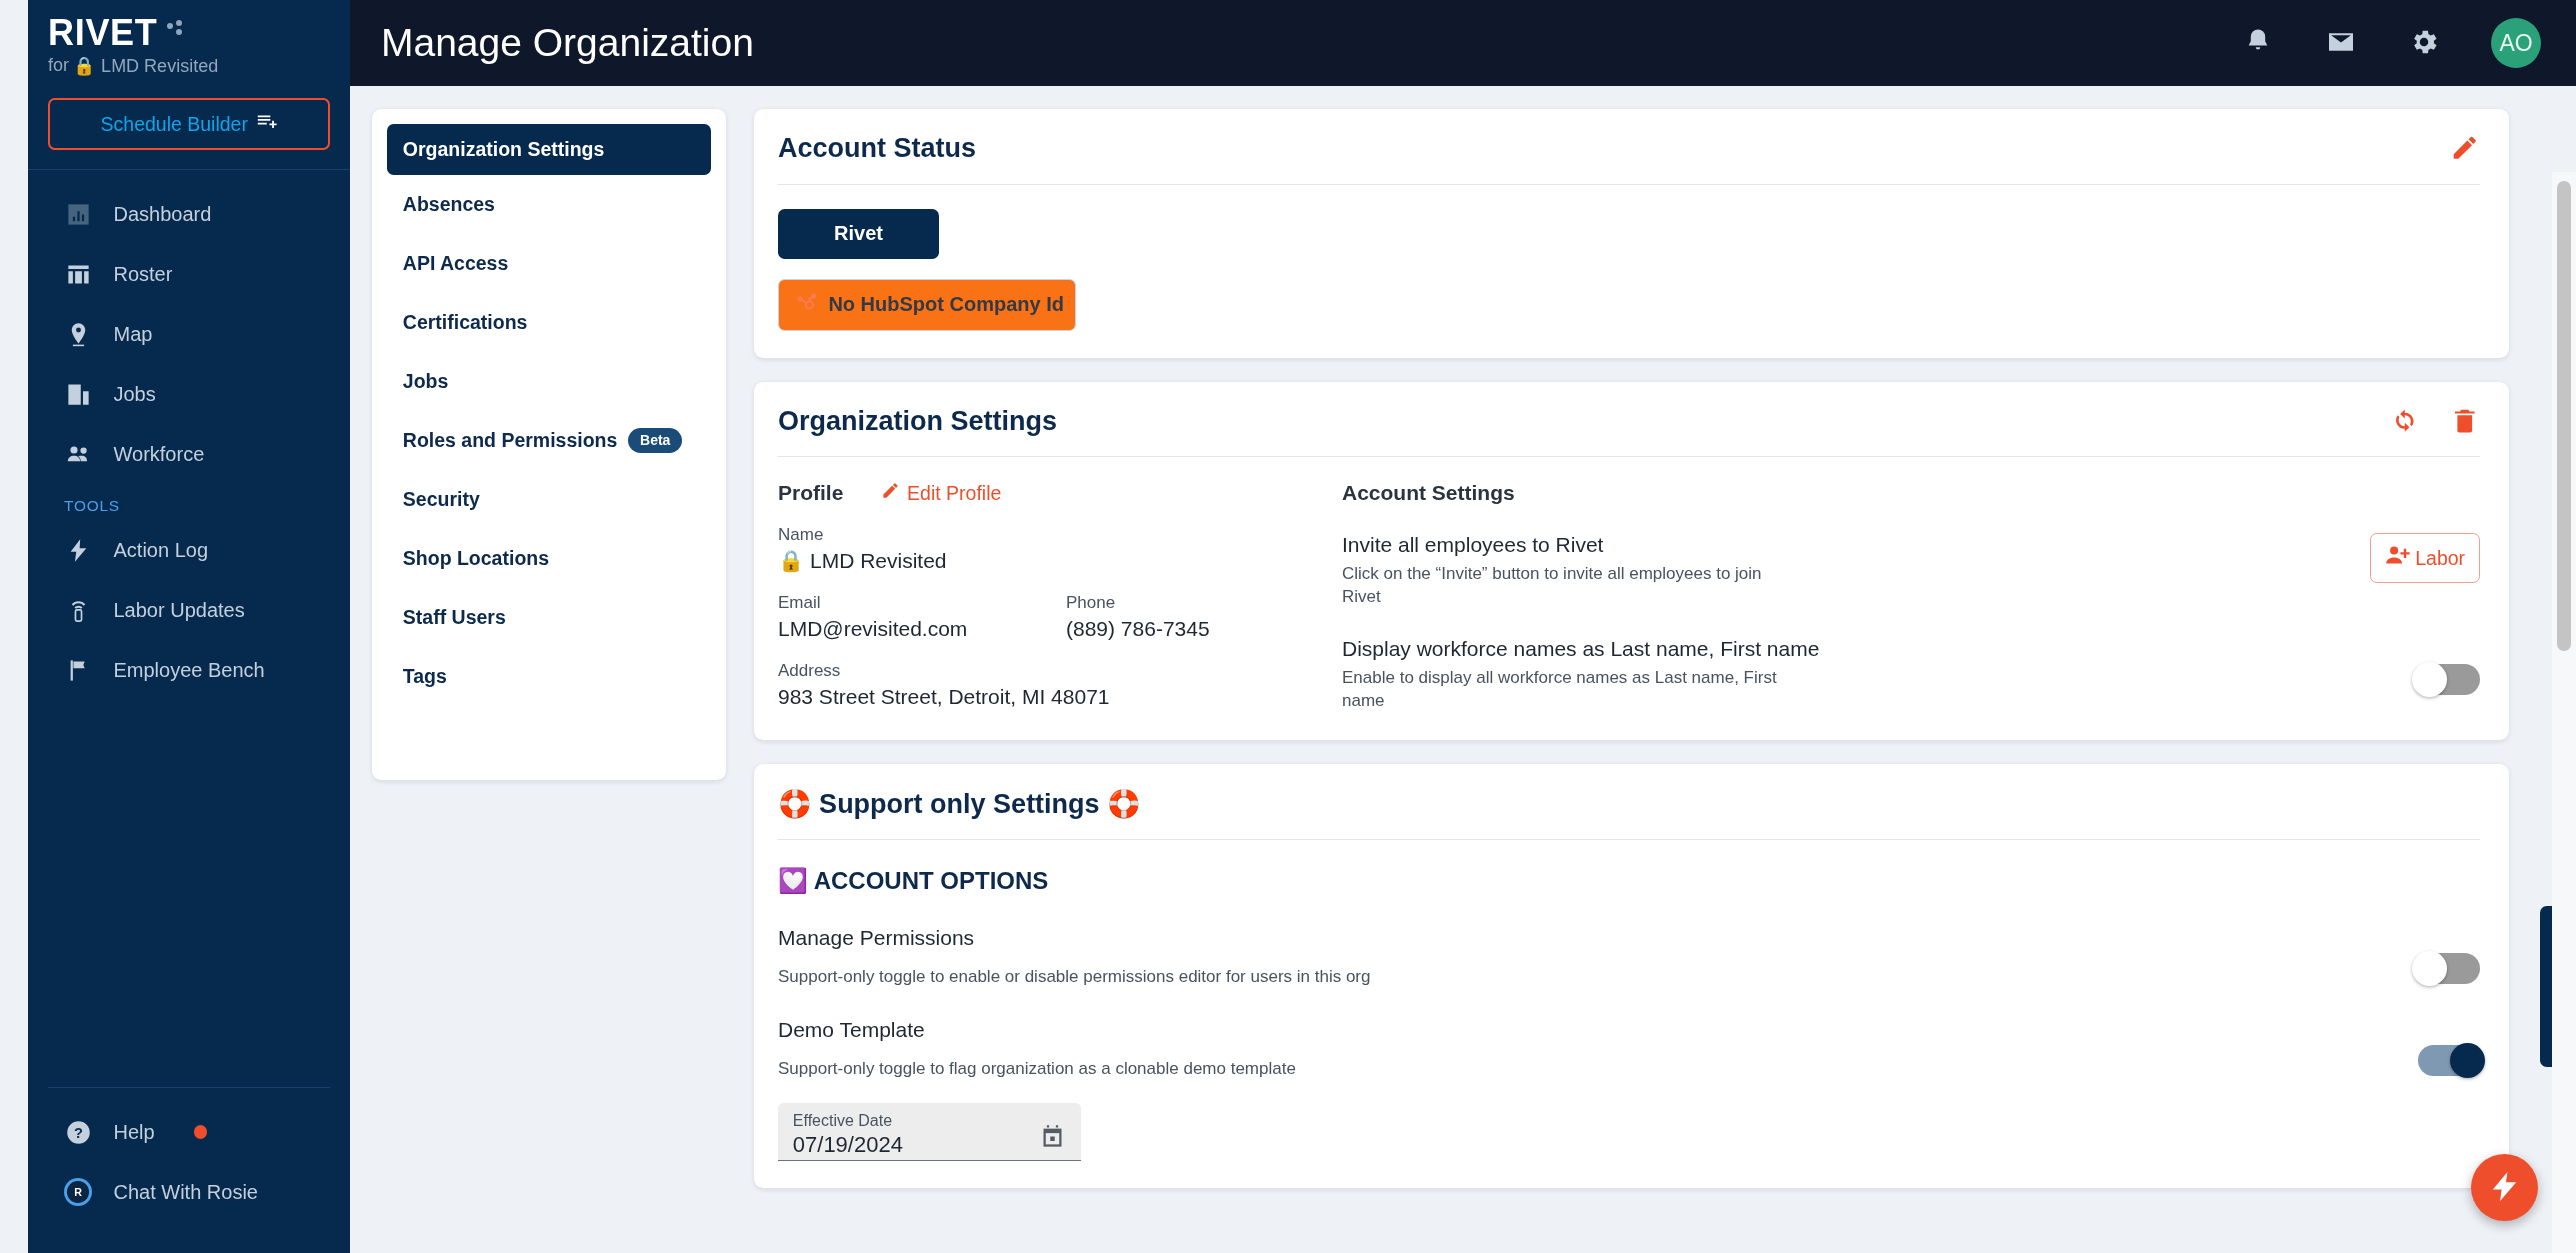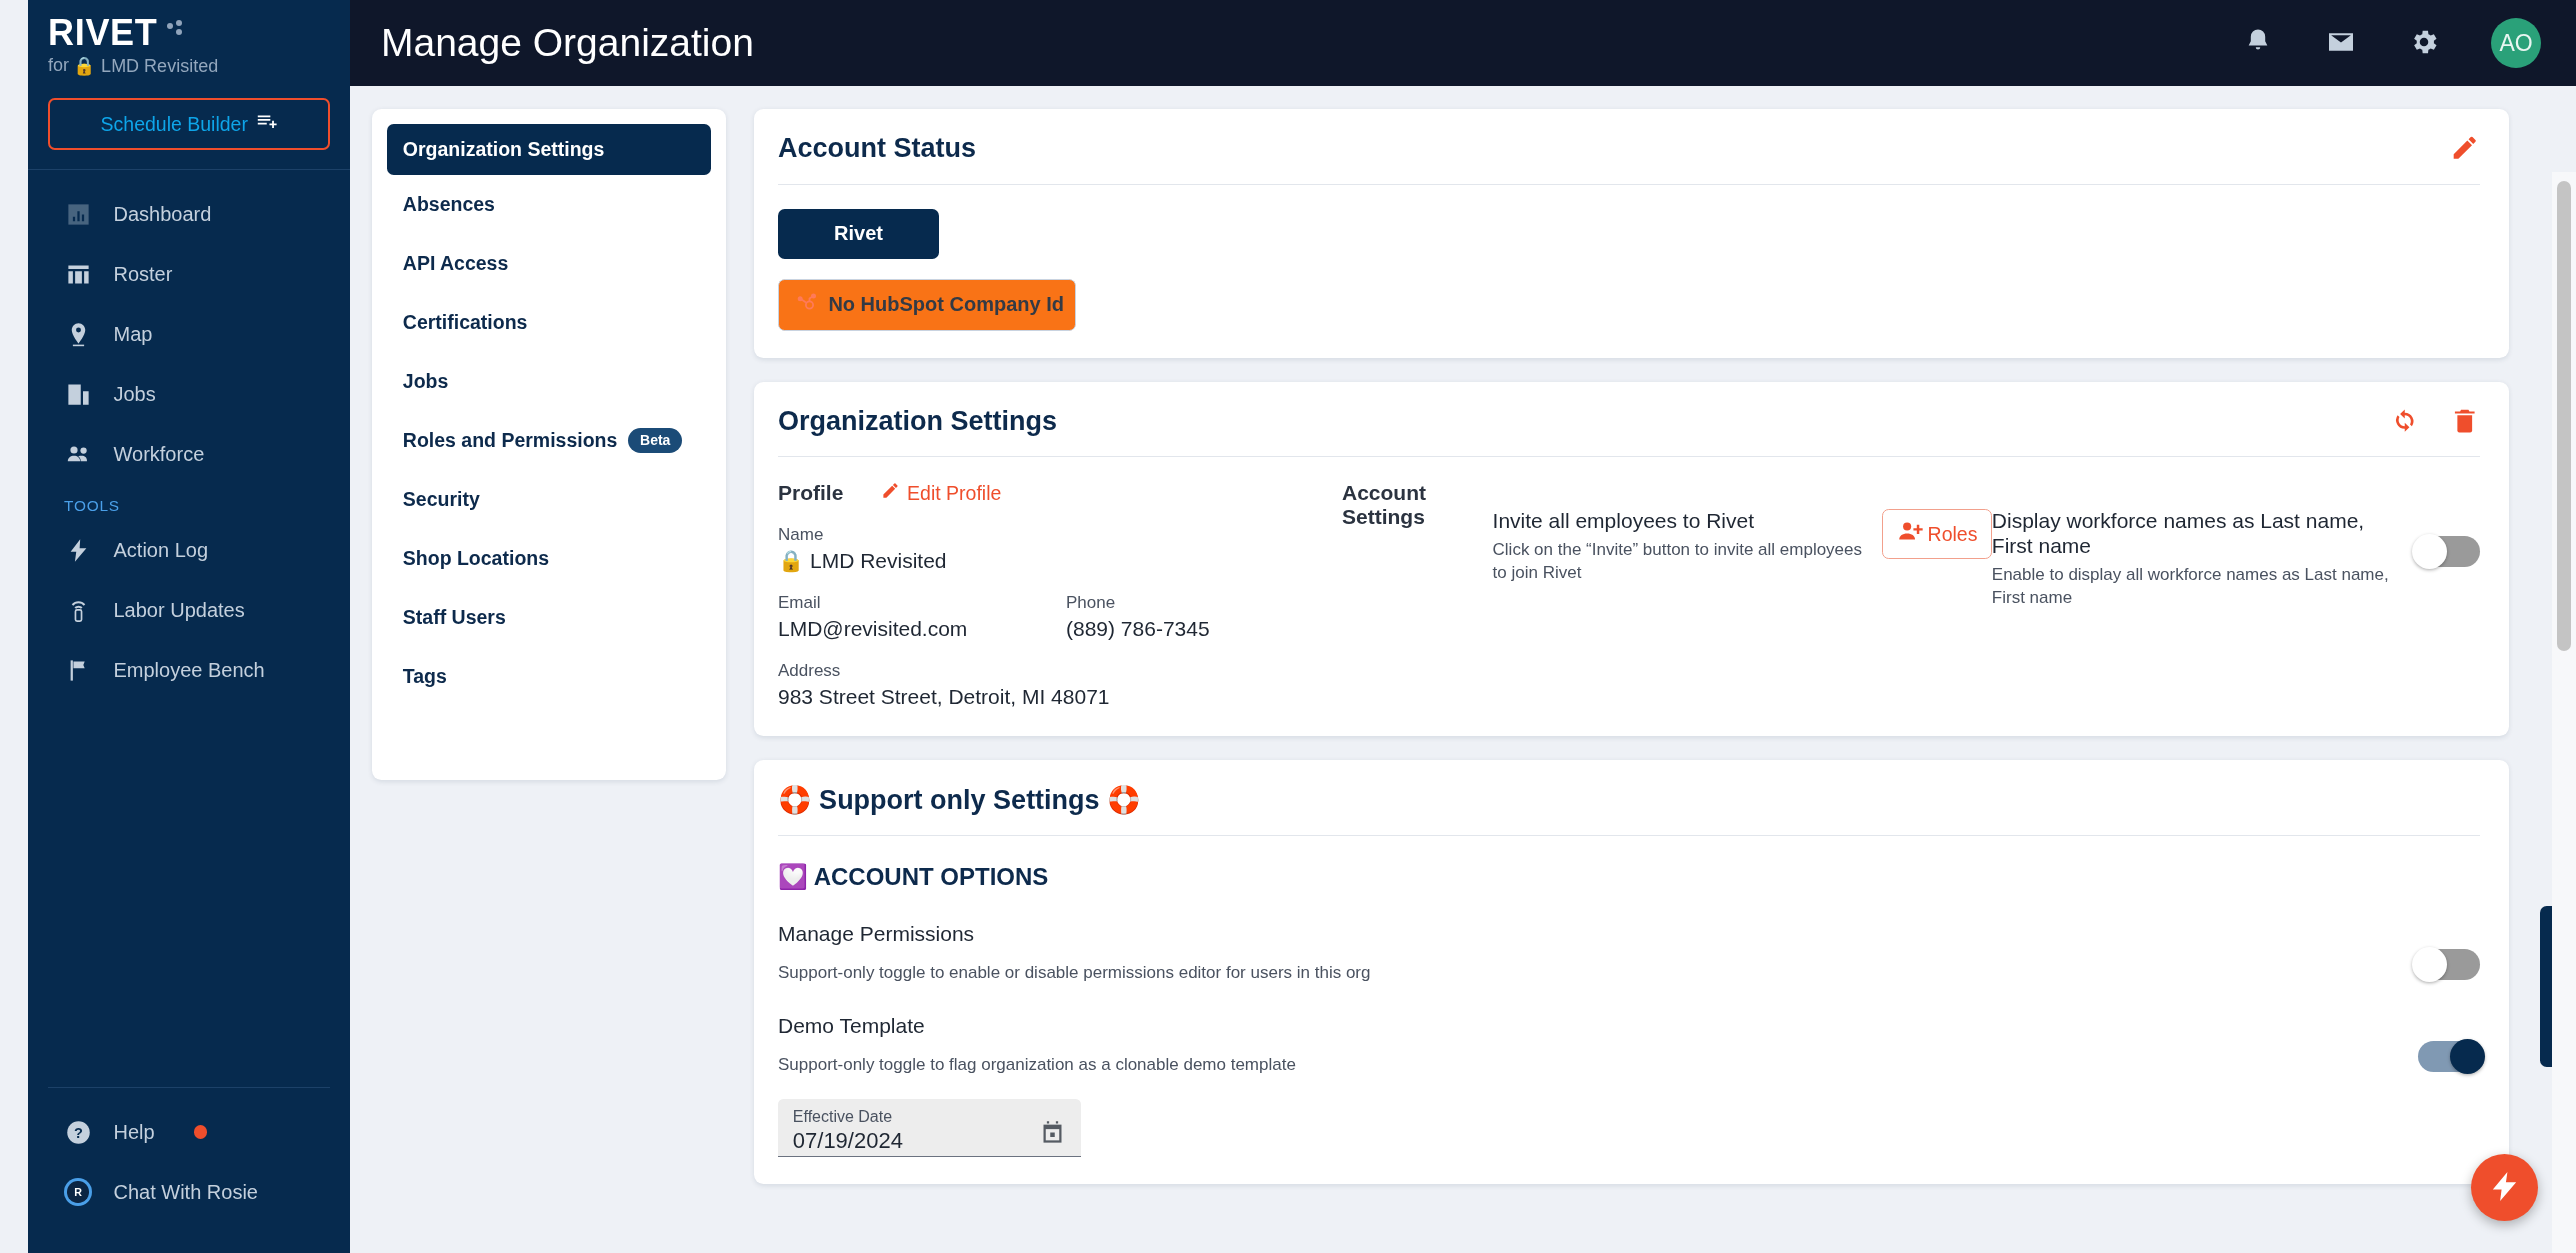--- a/index.html
+++ b/index.html
@@ -157,21 +157,21 @@
   .hub-chip {
     margin-top: 20px; border: 0.7px solid #c9d3e0; border-radius: 6.7px;
     height: 52px; width: 298px; display: flex; align-items: center;
     gap: 9.4px; padding-left: 16px; font-size: 20px; font-weight: 700; color: #333a45;
     cursor: pointer; background: #f97316;
   }
 
   
   .org-body { display: flex; gap: 0; padding-top: 24px; }
   .col-profile { width: 564px; flex: 0 0 564px; }
-  .col-account { flex: 1; min-width: 0; display: flex; flex-direction: row; }
+  .col-account { flex: 1; min-width: 0; display: flex; flex-direction: column; }
   .prof-head { display: flex; align-items: center; gap: 38px; }
   .prof-title { font-size: 21px; font-weight: 700; color: #2b3340; }
   .edit-link {
     color: #ef4e2c; font-size: 19.5px; display: flex; align-items: center; gap: 6.7px;
     cursor: pointer;
   }
   .edit-link svg { width: 19px; height: 19px; fill: #ef4e2c; }
   .field { margin-top: 20px; }
   .field-label { font-size: 17px; color: #4a5260; }
   .field-value { font-size: 21px; color: #1f2733; margin-top: 4px; display: flex; align-items: center; gap: 5.4px; }
@@ -535,21 +535,21 @@
                   <div class="setting-desc">Click on the “Invite” button to invite all employees to join Rivet</div>
                 </div>
                 <button class="invite-btn">
                   <span>
                     <svg viewBox="0 0 24 24">
                         <circle cx="9" cy="7.5" r="3.6"></circle>
                         <path d="M2 19c0-3.2 3-5.2 7-5.2s7 2 7 5.2z"></path>
                         <path d="M17.6 6h2.2v3h3v2.2h-3v3h-2.2v-3h-3V9h3z"></path>
                       </svg>
                   </span>
-                  <span>Roles</span>
+                  <span>Labor</span>
                 </button>
               </div>
 
               <div class="setting-row">
                 <div class="setting-text">
                   <div class="setting-name">Display workforce names as Last name, First name</div>
                   <div class="setting-desc">Enable to display all workforce names as Last name, First name</div>
                 </div>
                 <div class="toggle off">
                     <span class="knob"></span>

